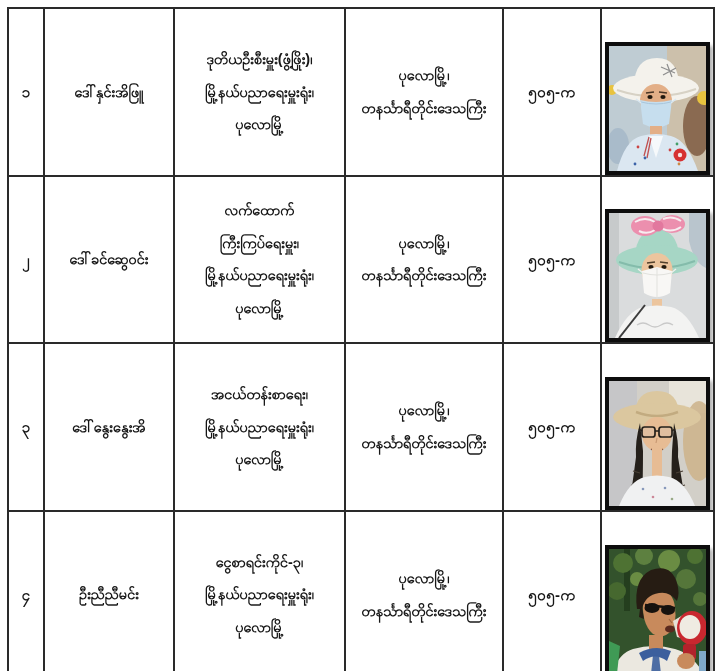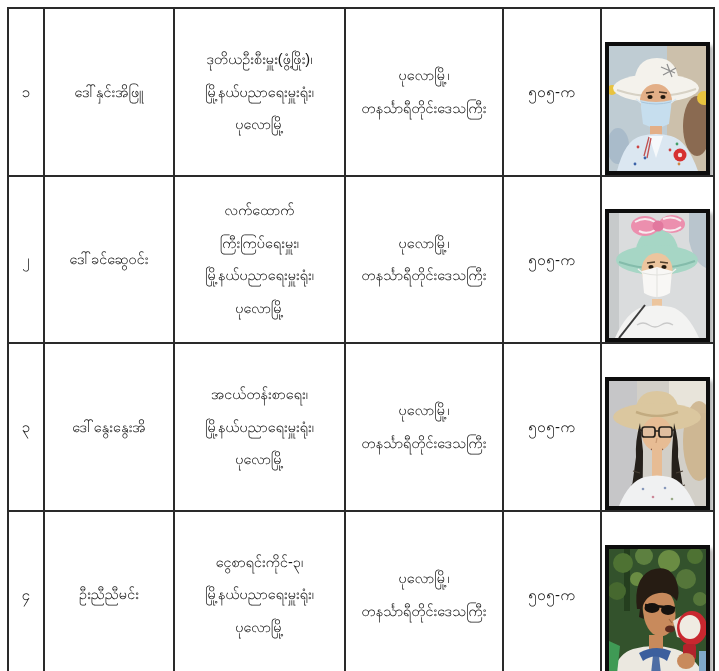--- a/index.html
+++ b/index.html
@@ -16,21 +16,21 @@
     border:2px solid #2a2a2a;
     padding:0 2px;
     text-align:center;vertical-align:middle;
     overflow:hidden;
   }
   .doc th{
     font-size:15px;font-weight:700;line-height:1.75;
     white-space:pre-line;
   }
   .doc td{
-    font-size:14.5px;font-weight:400;line-height:2.25;
+    font-size:14.5px;font-weight:700;line-height:2.25;
     white-space:pre-line;
   }
   tr.hdr{height:56px;}
   tr.r1{height:154px;}
   tr.r2{height:151px;}
   tr.r3{height:149px;}
   tr.r4{height:149px;}
   td.no-cell{font-size:15px;}
   td.section-cell{font-size:15px;letter-spacing:0.5px;}
   .photo-frame{

